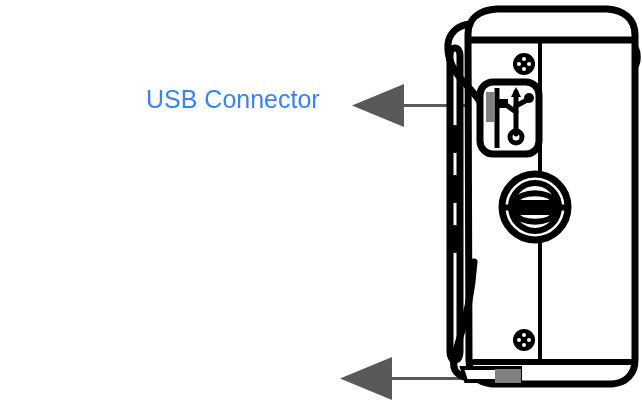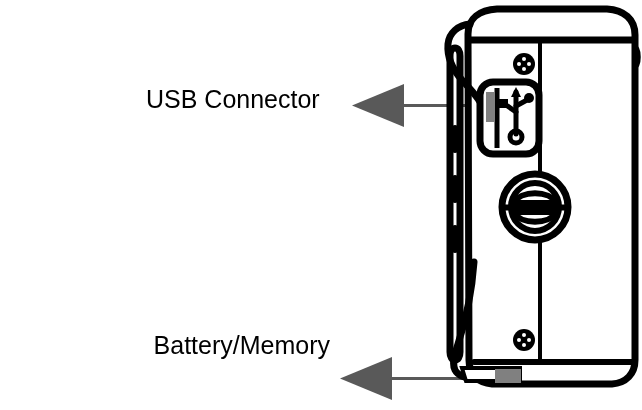--- a/index.html
+++ b/index.html
@@ -16,21 +16,21 @@
   }
   #diagram-root {
     position: absolute;
     left: 0;
     top: 0;
     width: 642px;
     height: 410px;
   }
   .callout-label {
     position: absolute;
-    color: #000000;
+    color: #3b82f6;
     font-family: "Liberation Sans", sans-serif;
     font-size: 25px;
     line-height: 30px;
     white-space: nowrap;
     letter-spacing: 0px;
   }
   #usb-connector-label {
     left: 146px;
     top: 84px;
     text-align: right;
@@ -49,21 +49,20 @@
 </head>
 <body>
 
 <div id="diagram-root">
 
   <div class="callout-label" id="usb-connector-label">
     <span class="label-line">USB Connector</span>
   </div>
 
   <div class="callout-label" id="battery-cover-label">
-    <span class="label-line">Battery/Memory</span>
   </div>
 
   <svg width="642" height="410" viewBox="0 0 642 410">
 
     <g>
       <line x1="400" y1="105.5" x2="497" y2="105.5" stroke="#595959" stroke-width="3"></line>
       <polygon points="352,105.5 404,84 404,127" fill="#595959"></polygon>
     </g>
 
     <g>

